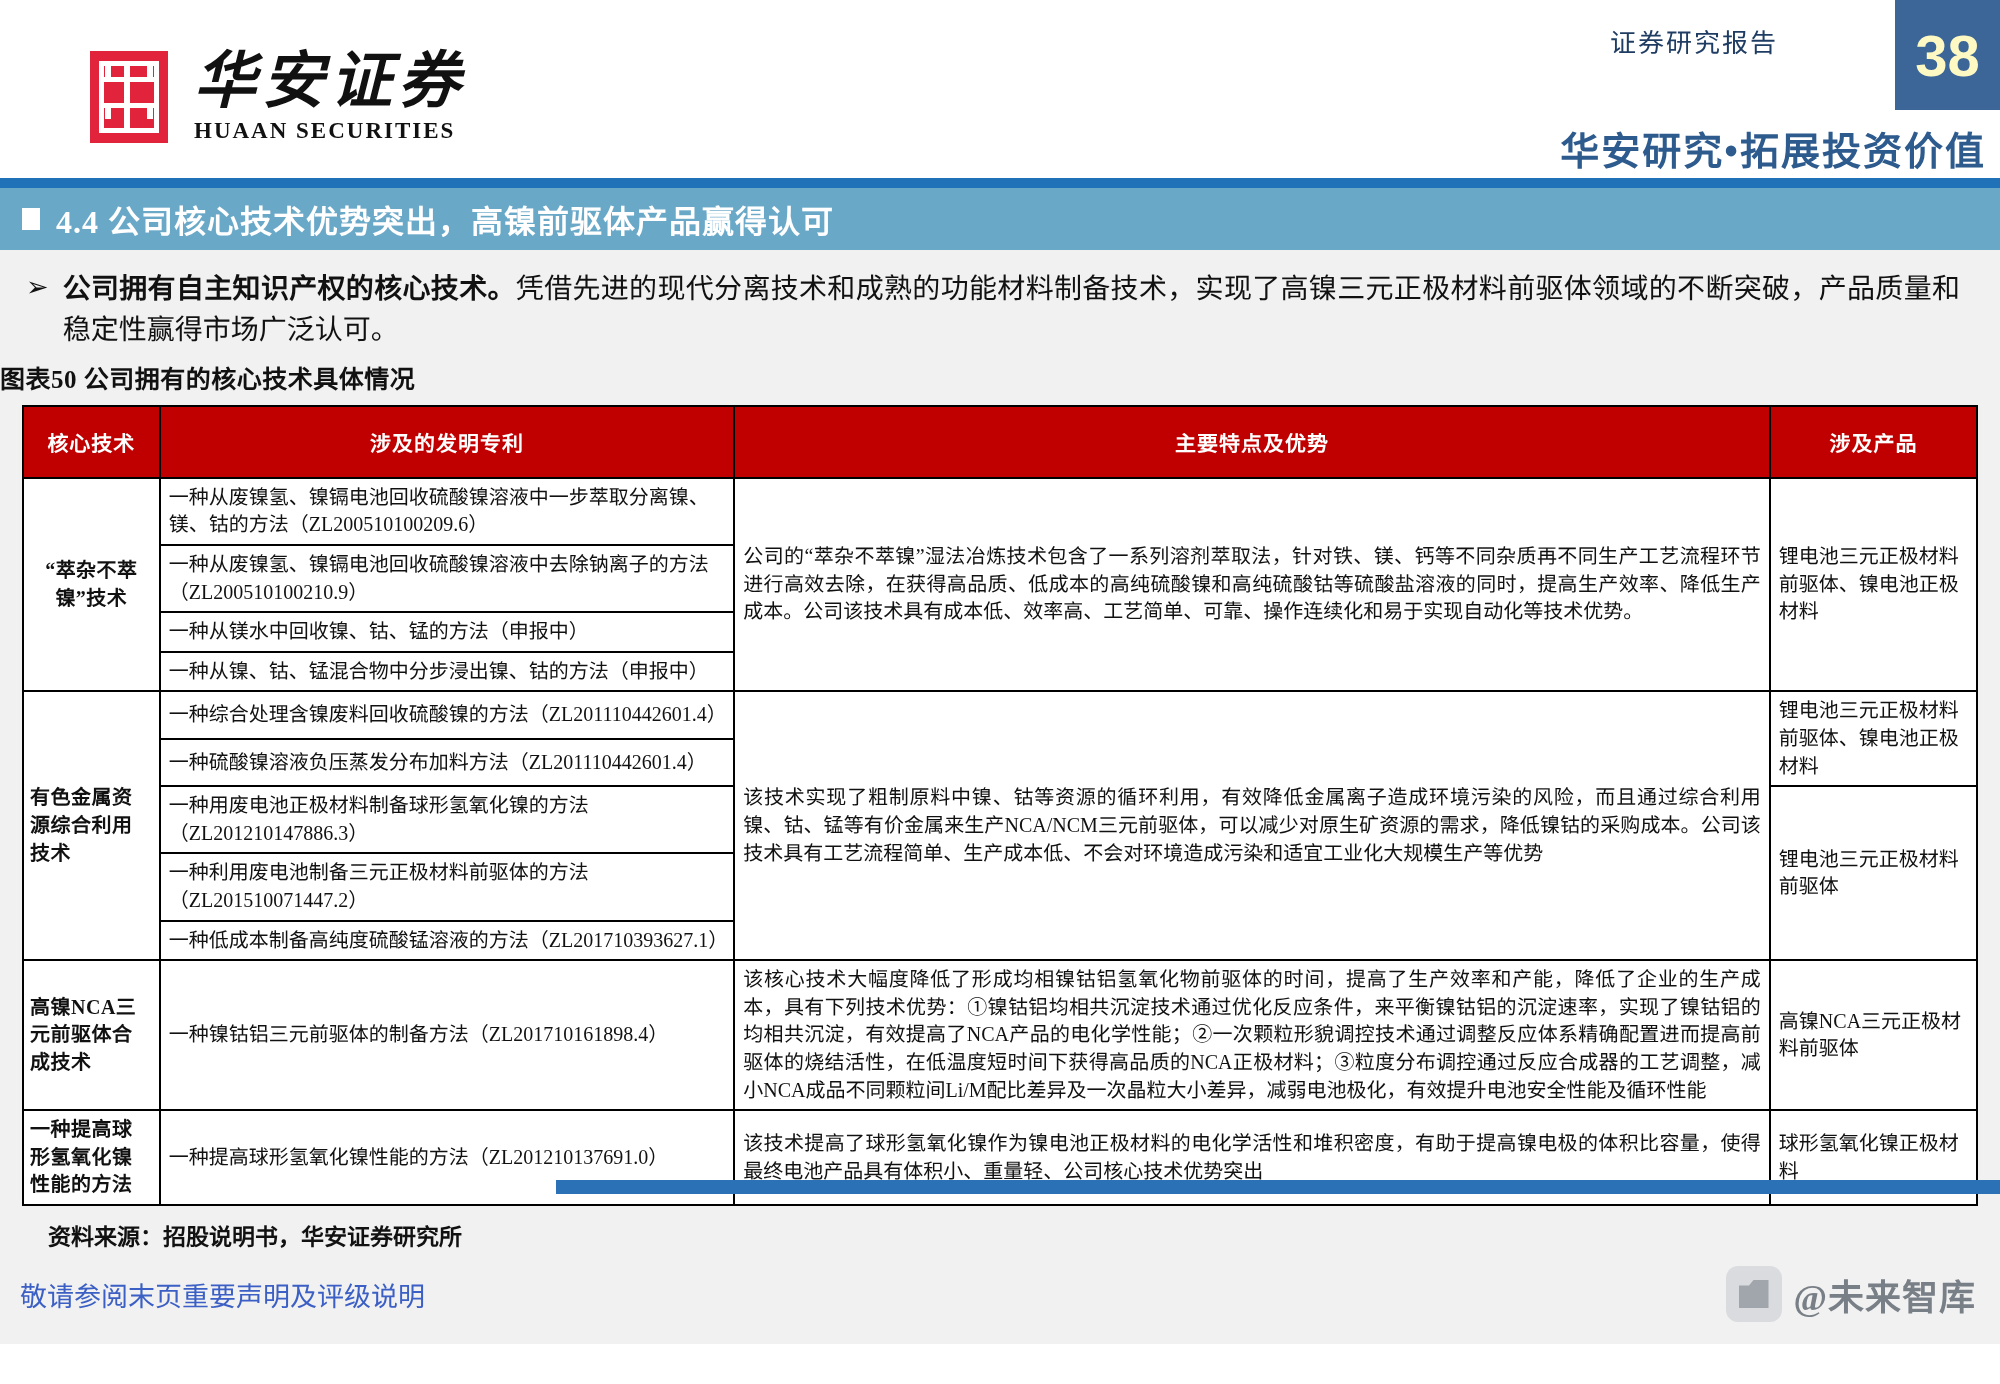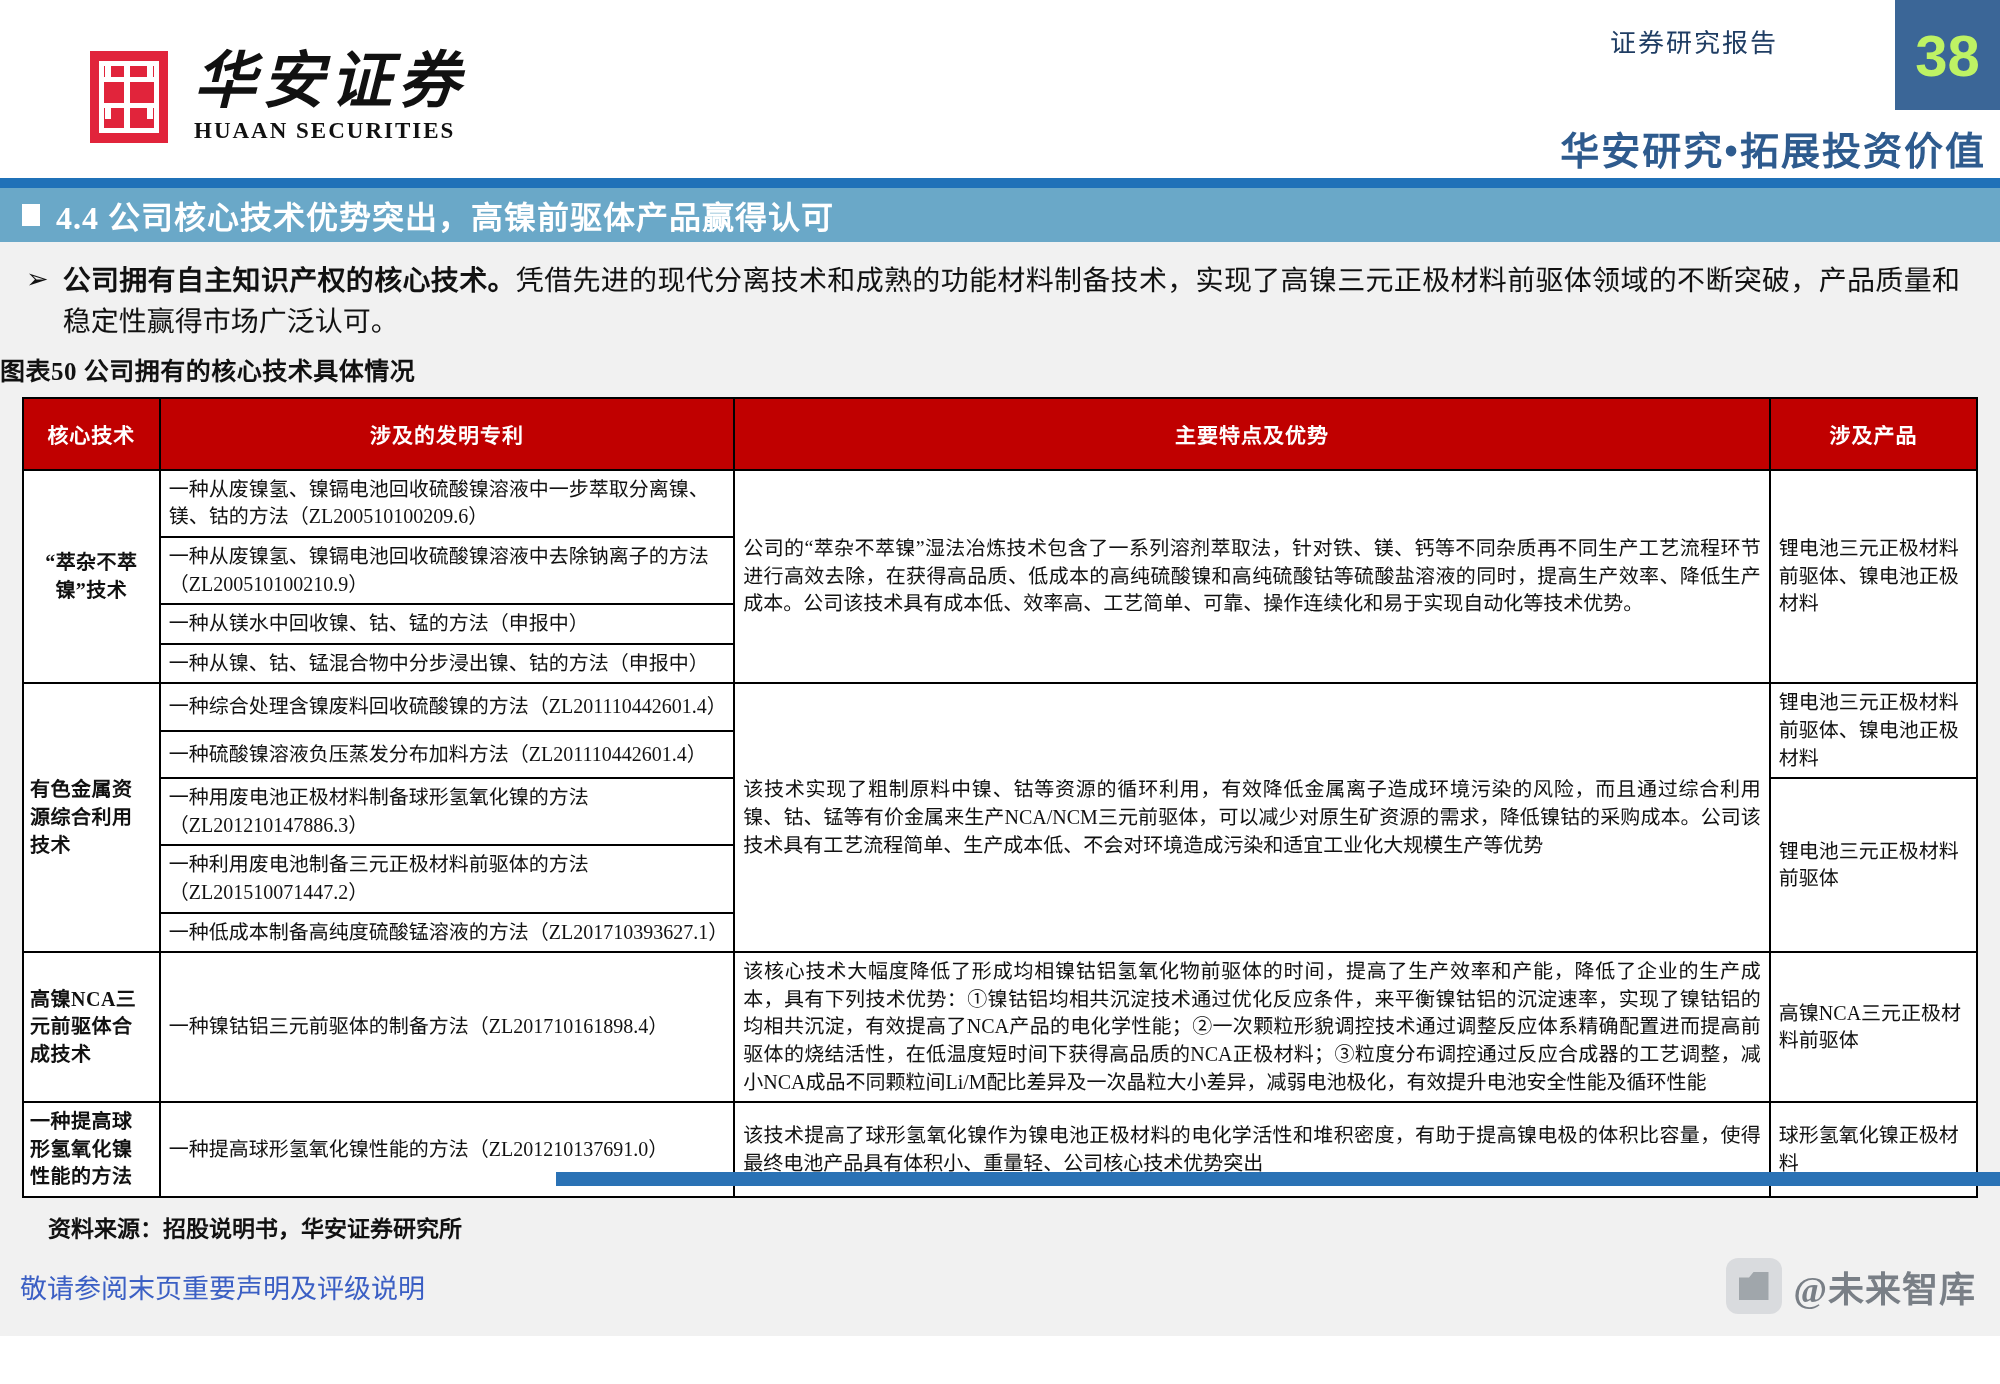--- a/index.html
+++ b/index.html
@@ -66,38 +66,38 @@
   }
 
   .hdr-report-label {
     position:absolute; right:222px; top:22px;
     font-size:26px; color:#1f3d63; letter-spacing:2px;
   }
   .page-badge {
     position:absolute; right:0; top:0;
     width:105px; height:110px;
     background:#3b6697;
-    color:#bef264;
+    color:#fef9c3;
     font-family:"Liberation Sans","DejaVu Sans",sans-serif;
     font-size:58px; font-weight:700;
     display:flex; align-items:center; justify-content:center;
   }
   .hdr-slogan {
     position:absolute; right:14px; top:120px;
     font-size:39px; font-weight:700; color:#2e5b8e;
     letter-spacing:2px; white-space:nowrap;
   }
 
   
   .bar-dark {
     height:10px; background:#1f71b8; width:100%;
   }
   .bar-title {
     background:#6aa8c8;
-    height:54px;
+    height:62px;
     display:flex; align-items:center;
     padding-left:22px;
   }
   .bar-title .sq {
     width:18px; height:22px; background:#ffffff; margin-right:16px; flex:0 0 auto;
   }
   .bar-title .txt {
     color:#ffffff; font-size:32px; font-weight:700; letter-spacing:1px;
     white-space:nowrap;
   }

